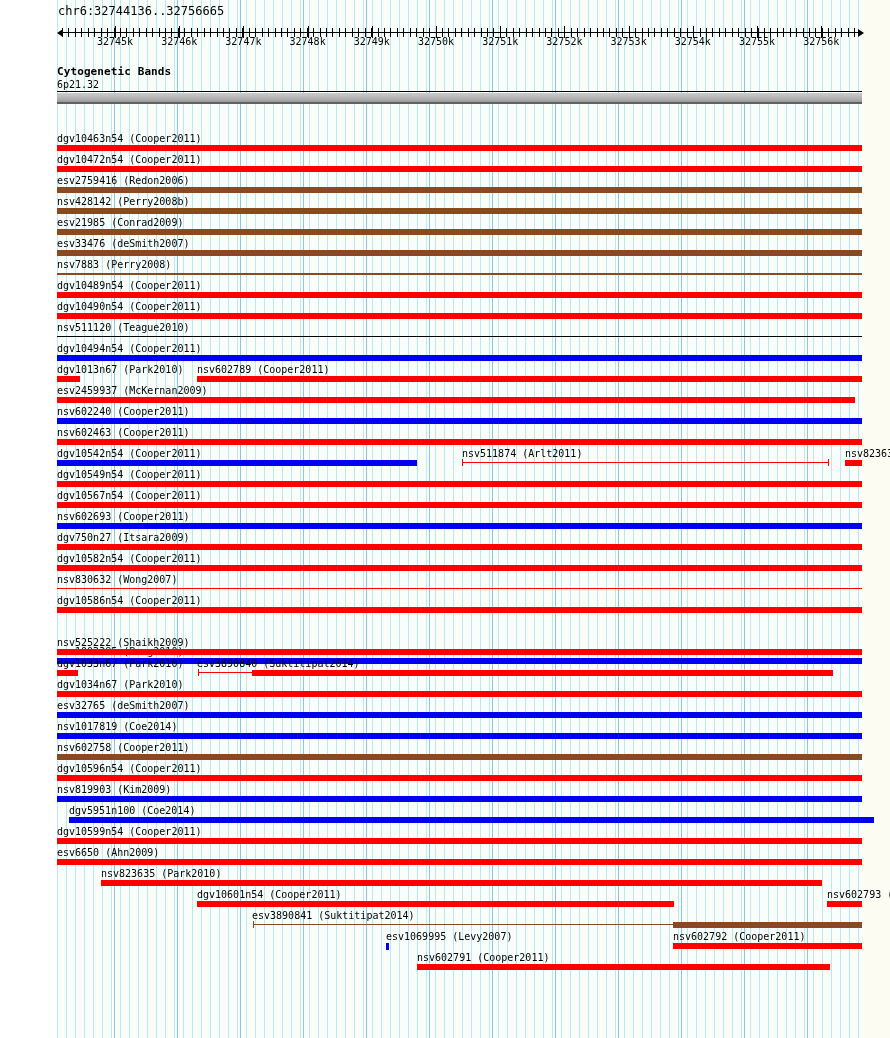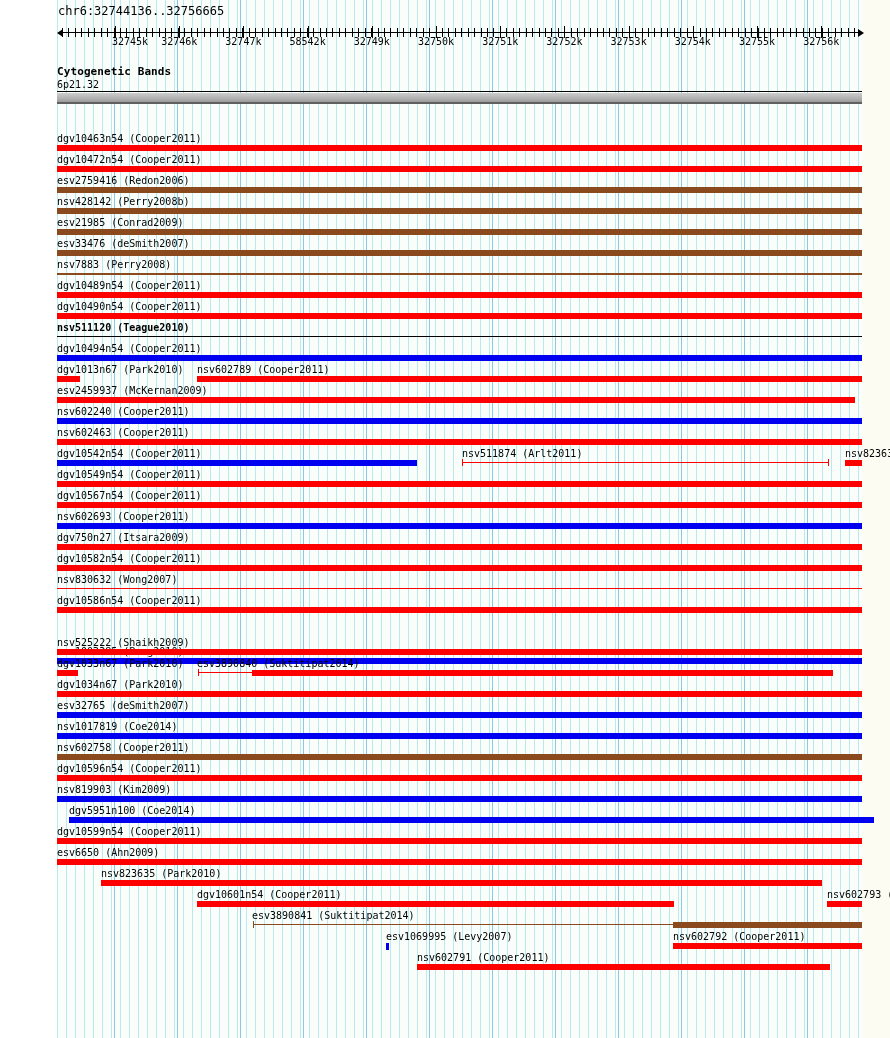--- a/index.html
+++ b/index.html
@@ -168,27 +168,27 @@
         <div class="tick" style="position: absolute; left: 802.6px; top: 28px; width: 1px; height: 9px; background: rgb(0, 0, 0);"></div>
         <div class="tick" style="position: absolute; left: 809.04px; top: 28px; width: 1px; height: 9px; background: rgb(0, 0, 0);"></div>
         <div class="tick" style="position: absolute; left: 815.48px; top: 28px; width: 1px; height: 9px; background: rgb(0, 0, 0);"></div>
         <div class="tick" style="position: absolute; left: 821.92px; top: 28px; width: 1px; height: 9px; background: rgb(0, 0, 0);"></div>
         <div class="tick" style="position: absolute; left: 828.36px; top: 28px; width: 1px; height: 9px; background: rgb(0, 0, 0);"></div>
         <div class="tick" style="position: absolute; left: 834.8px; top: 28px; width: 1px; height: 9px; background: rgb(0, 0, 0);"></div>
         <div class="tick" style="position: absolute; left: 841.24px; top: 28px; width: 1px; height: 9px; background: rgb(0, 0, 0);"></div>
         <div class="tick" style="position: absolute; left: 847.68px; top: 28px; width: 1px; height: 9px; background: rgb(0, 0, 0);"></div>
         <div class="tick" style="position: absolute; left: 854.12px; top: 28px; width: 1px; height: 9px; background: rgb(0, 0, 0);"></div>
         <div class="tick" style="position: absolute; left: 115px; top: 26px; width: 1px; height: 12px; background: rgb(0, 0, 0);"></div>
-        <div class="tick-label" style="left: 130px;">32745k</div>
+        <div class="tick-label" style="left: 115px;">32745k</div>
         <div class="tick" style="position: absolute; left: 179.2px; top: 26px; width: 1px; height: 12px; background: rgb(0, 0, 0);"></div>
         <div class="tick-label" style="left: 179.2px;">32746k</div>
         <div class="tick" style="position: absolute; left: 243.4px; top: 26px; width: 1px; height: 12px; background: rgb(0, 0, 0);"></div>
         <div class="tick-label" style="left: 243.4px;">32747k</div>
         <div class="tick" style="position: absolute; left: 307.6px; top: 26px; width: 1px; height: 12px; background: rgb(0, 0, 0);"></div>
-        <div class="tick-label" style="left: 307.6px;">58542k</div>
+        <div class="tick-label" style="left: 307.6px;">32748k</div>
         <div class="tick" style="position: absolute; left: 371.8px; top: 26px; width: 1px; height: 12px; background: rgb(0, 0, 0);"></div>
         <div class="tick-label" style="left: 371.8px;">32749k</div>
         <div class="tick" style="position: absolute; left: 436px; top: 26px; width: 1px; height: 12px; background: rgb(0, 0, 0);"></div>
         <div class="tick-label" style="left: 436px;">32750k</div>
         <div class="tick" style="position: absolute; left: 500.2px; top: 26px; width: 1px; height: 12px; background: rgb(0, 0, 0);"></div>
         <div class="tick-label" style="left: 500.2px;">32751k</div>
         <div class="tick" style="position: absolute; left: 564.4px; top: 26px; width: 1px; height: 12px; background: rgb(0, 0, 0);"></div>
         <div class="tick-label" style="left: 564.4px;">32752k</div>
         <div class="tick" style="position: absolute; left: 628.6px; top: 26px; width: 1px; height: 12px; background: rgb(0, 0, 0);"></div>
         <div class="tick-label" style="left: 628.6px; text-align: right;">32753k</div>
@@ -236,21 +236,21 @@
         <div class="shape" style="position: absolute; left: 57px; top: 14px; width: 805px; height: 2px; background: rgb(138, 74, 30);"></div>
       </div>
       <div class="variant-row" style="position: absolute; left: 0px; top: 280px; width: 890px; height: 21px;">
         <div class="variant-label" style="left: 57px;">dgv10489n54 (Cooper2011)</div>
         <div class="shape" style="position: absolute; left: 57px; top: 12px; width: 805px; height: 6px; background: rgb(255, 0, 0);"></div>
       </div>
       <div class="variant-row" style="position: absolute; left: 0px; top: 301px; width: 890px; height: 21px;">
         <div class="variant-label" style="left: 57px;">dgv10490n54 (Cooper2011)</div>
         <div class="shape" style="position: absolute; left: 57px; top: 12px; width: 805px; height: 6px; background: rgb(255, 0, 0);"></div>
       </div>
-      <div class="variant-row" style="position: absolute; left: 0px; top: 322px; width: 890px; height: 21px; font-weight: bold;">
+      <div class="variant-row" style="position: absolute; left: 0px; top: 322px; width: 890px; height: 21px;">
         <div class="variant-label" style="left: 57px;">nsv511120 (Teague2010)</div>
         <div class="shape" style="position: absolute; left: 57px; top: 14px; width: 805px; height: 1px; background: rgb(0, 0, 0);"></div>
       </div>
       <div class="variant-row" style="position: absolute; left: 0px; top: 343px; width: 890px; height: 21px;">
         <div class="variant-label" style="left: 57px;">dgv10494n54 (Cooper2011)</div>
         <div class="shape" style="position: absolute; left: 57px; top: 12px; width: 805px; height: 6px; background: rgb(0, 0, 240);"></div>
       </div>
       <div class="variant-row" style="position: absolute; left: 0px; top: 364px; width: 890px; height: 21px;">
         <div class="variant-label" style="left: 57px;">dgv1013n67 (Park2010)</div>
         <div class="shape" style="position: absolute; left: 57px; top: 12px; width: 23px; height: 6px; background: rgb(255, 0, 0);"></div>

